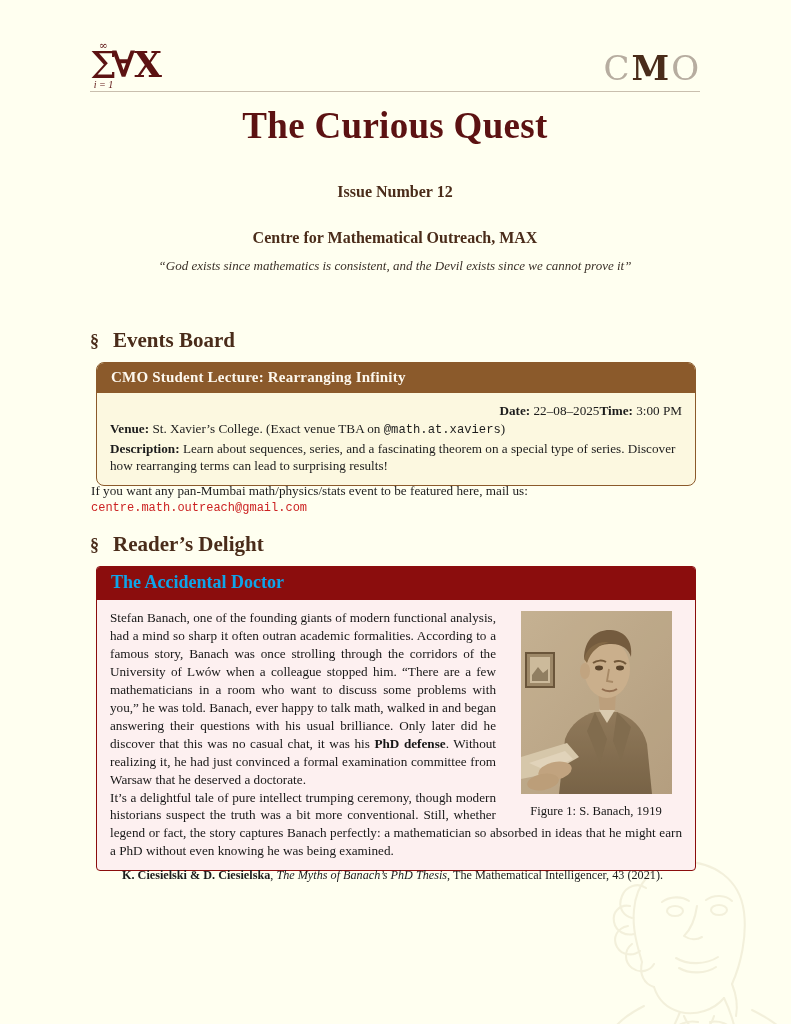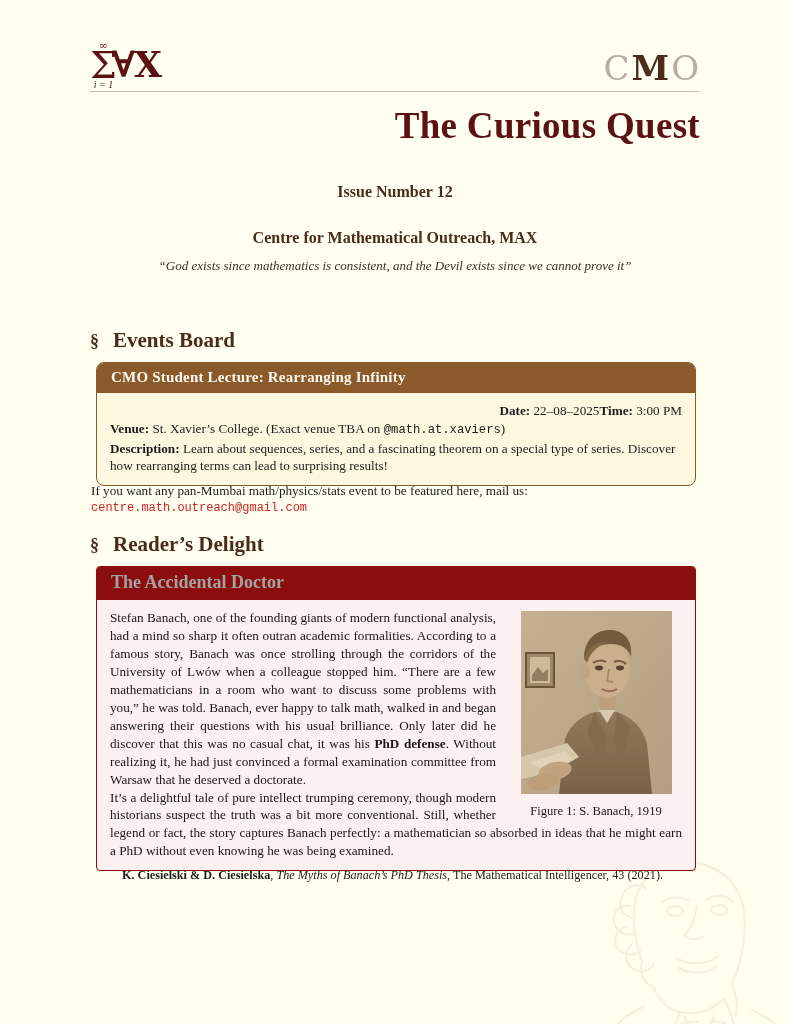--- a/index.html
+++ b/index.html
@@ -91,21 +91,20 @@
   }
 
   
   .title-block { position: absolute; left: 90px; top: 104px; width: 610px; text-align: center; }
   .main-title {
     font-size: 37px;
     font-weight: bold;
     color: #5c1212;
     letter-spacing: 0.3px;
     margin: 0;
-    text-align: right;
   }
   .issue-line {
     font-size: 16px;
     font-weight: bold;
     color: #4a2c1a;
     margin-top: 36px;
   }
   .centre-line {
     font-size: 16px;
     font-weight: bold;
@@ -197,21 +196,21 @@
     left: 96px;
     top: 566px;
     width: 598px;
     border: 1.5px solid #8b0d0d;
     border-radius: 4px;
     overflow: hidden;
     background: #fdf0f0;
   }
   .article-head {
     background: #8b0d0d;
-    color: #a3a3a3;
+    color: #0ea5e9;
     font-size: 18px;
     font-weight: bold;
     padding: 5px 14px 7px 14px;
   }
   .article-body {
     padding: 9px 13px 10px 13px;
     font-size: 13.2px;
     line-height: 1.36;
     color: #171717;
     text-align: justify;

